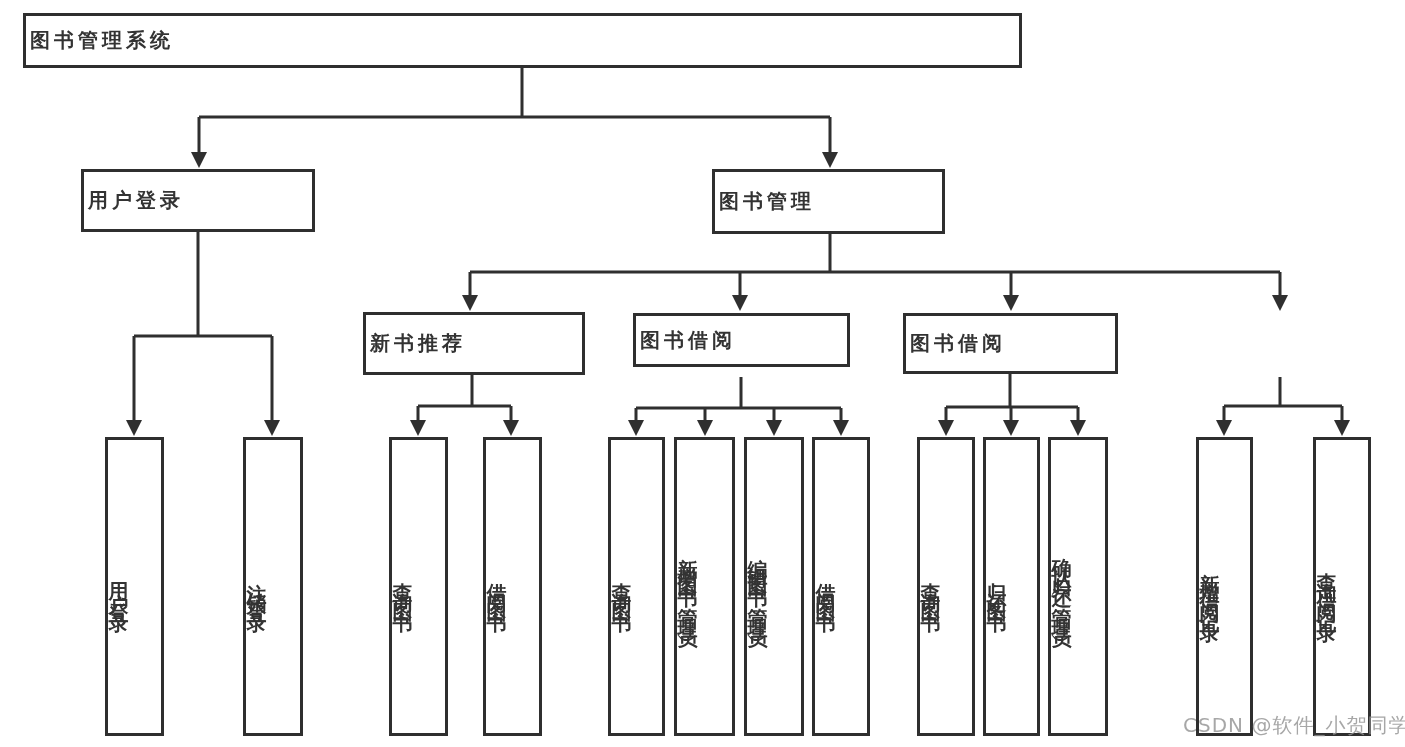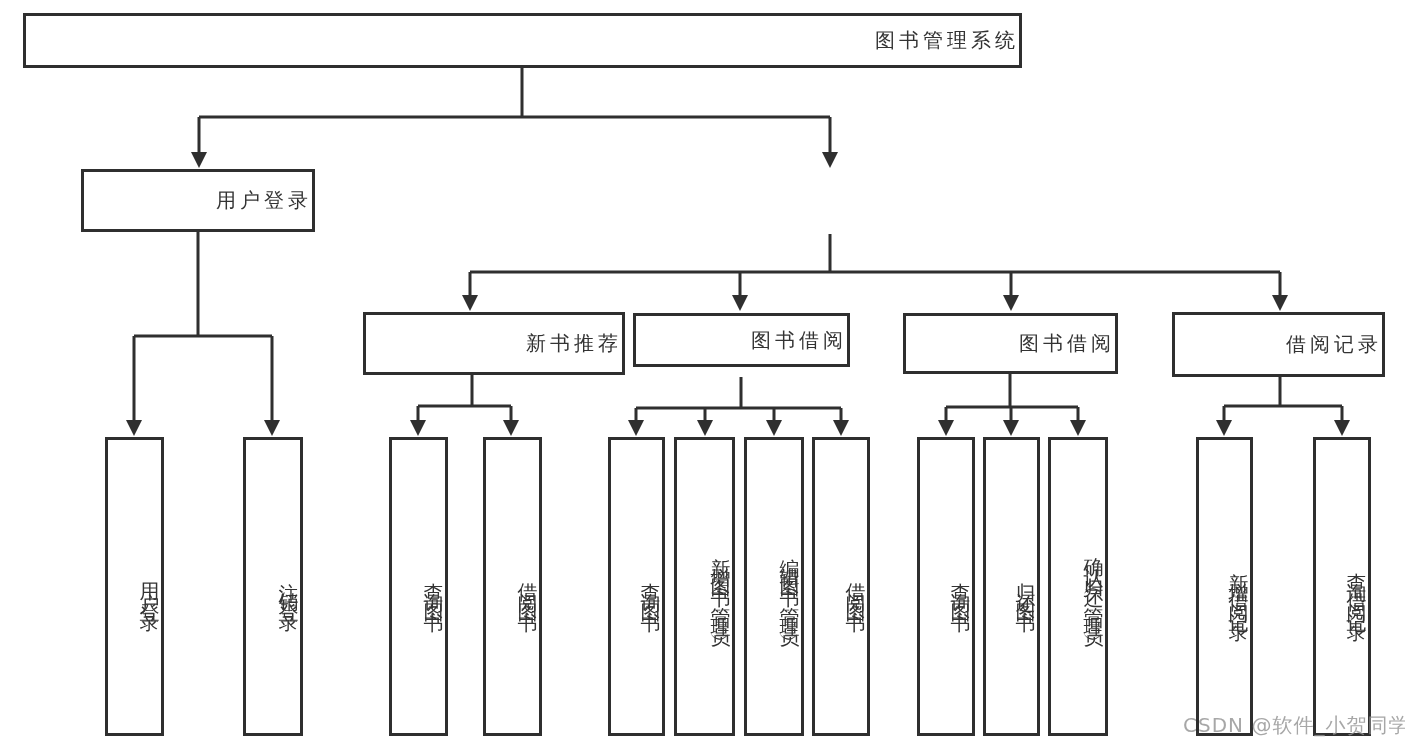--- a/index.html
+++ b/index.html
@@ -23,21 +23,22 @@
   }
   .node {
     position: absolute;
     box-sizing: border-box;
     border: 3px solid #2f2f2f;
     background: #ffffff;
     color: #333333;
     z-index: 2;
     display: flex;
     align-items: center;
-    justify-content: flex-end;
+    justify-content: flex-start;
+    font-weight: bold;
   }
   .hnode {
     font-size: 20px;
     letter-spacing: 4px;
     text-indent: 4px;
     white-space: nowrap;
   }
   .vnode .vtext {
     writing-mode: vertical-rl;
     text-orientation: mixed;
@@ -93,32 +94,32 @@
     </g>
   </svg>
 
   <div class="node hnode" style="left:23px;top:13px;width:999px;height:55px">
     <span>图书管理系统</span>
   </div>
 
   <div class="node hnode" style="left:81px;top:169px;width:234px;height:63px">
     <span>用户登录</span>
   </div>
+  <div class="node hnode" style="left:712px;top:169px;width:233px;height:65px">
+    <span>图书管理</span>
+  </div>
 
-  <div class="node hnode" style="left:363px;top:312px;width:262px;height:63px">
+  <div class="node hnode" style="left:363px;top:312px;width:222px;height:63px">
     <span>新书推荐</span>
   </div>
   <div class="node hnode" style="left:633px;top:313px;width:217px;height:54px">
     <span>图书借阅</span>
   </div>
   <div class="node hnode" style="left:903px;top:313px;width:215px;height:61px">
     <span>图书借阅</span>
-  </div>
-  <div class="node hnode" style="left:1172px;top:312px;width:213px;height:65px">
-    <span>借阅记录</span>
   </div>
 
   <div class="node vnode" style="left:105px;top:437px;width:59px;height:299px">
     <span class="vtext">用户登录</span>
   </div>
   <div class="node vnode" style="left:243px;top:437px;width:60px;height:299px">
     <span class="vtext">注销登录</span>
   </div>
 
   <div class="node vnode" style="left:389px;top:437px;width:59px;height:299px">

